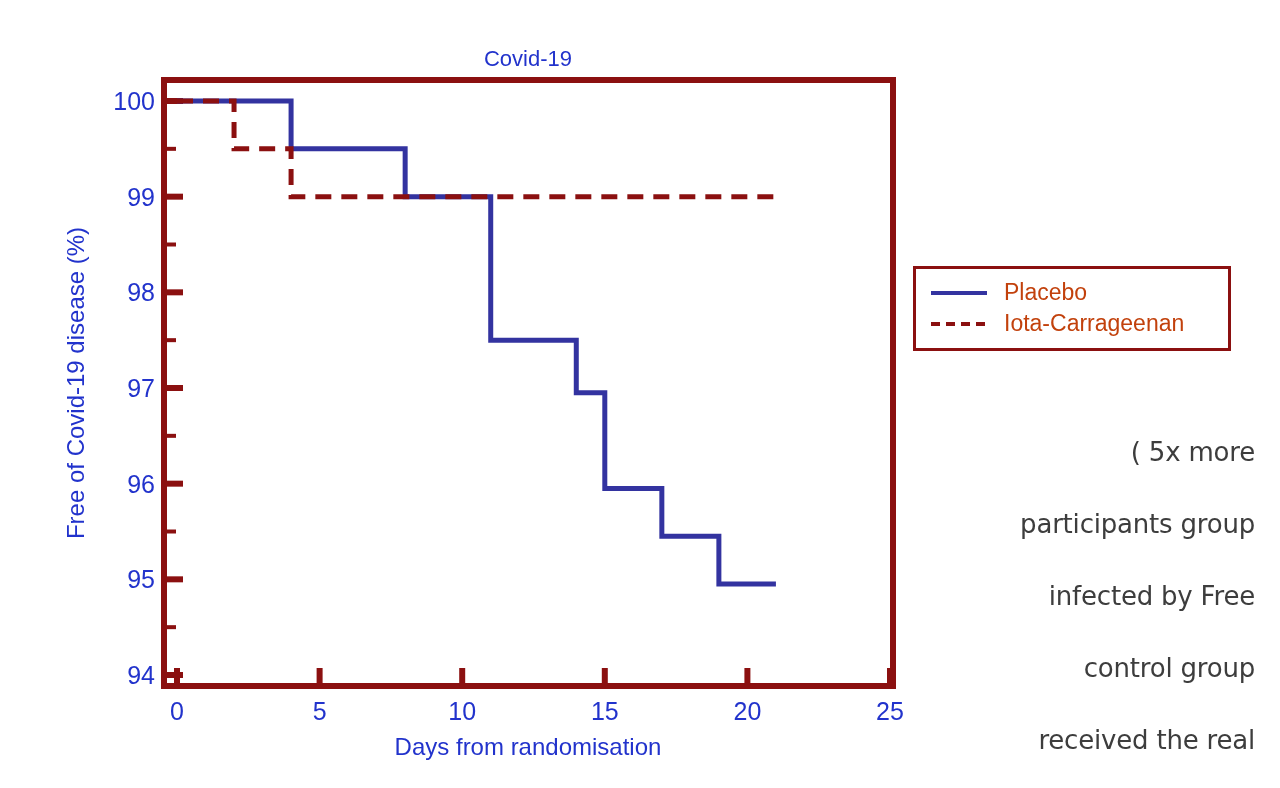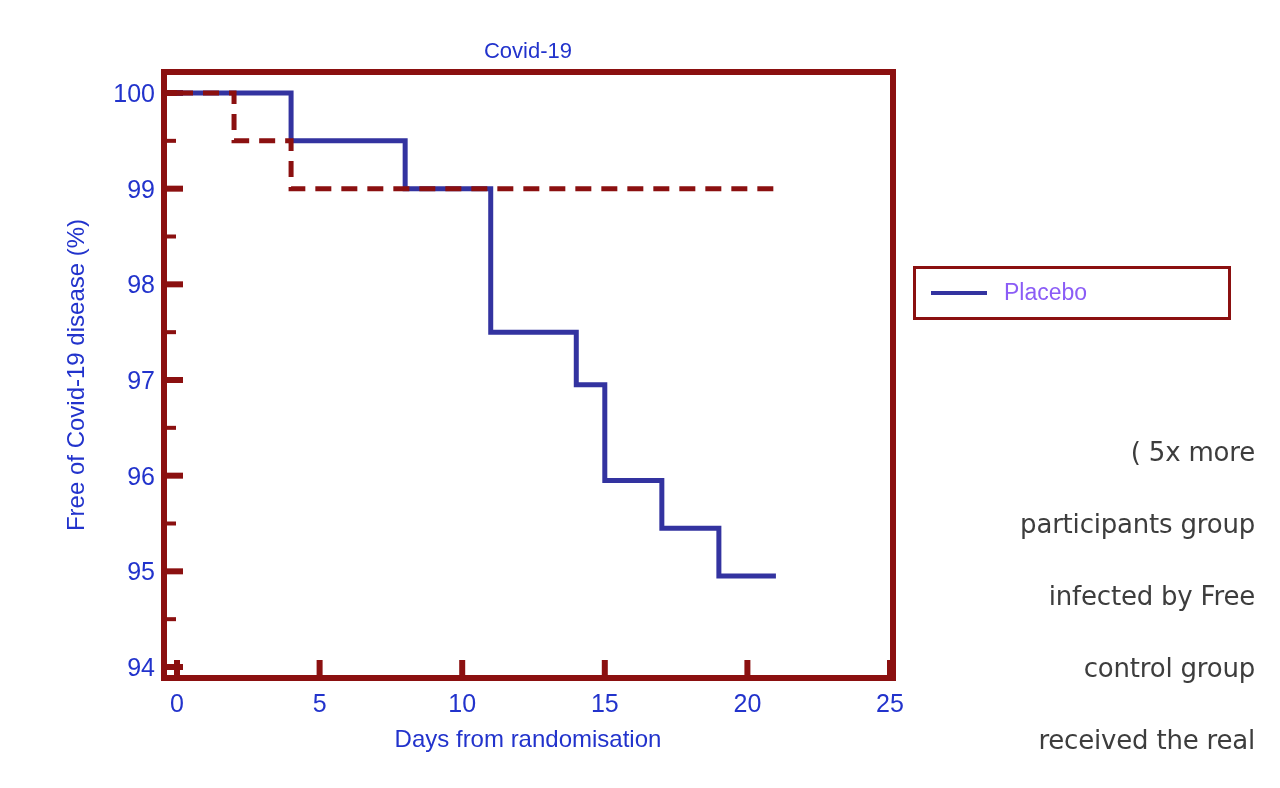--- a/index.html
+++ b/index.html
@@ -12,21 +12,21 @@
     height: 788px;
     position: relative;
     overflow: hidden;
     font-family: "Liberation Sans", sans-serif;
   }
 
   
   #figure {
     position: absolute;
     left: 0;
-    top: 0;
+    top: 8px;
     width: 910px;
     height: 768px;
   }
   #chart-svg {
     position: absolute;
     left: 0;
     top: 0;
   }
 
   .axis-text {
@@ -63,21 +63,21 @@
     width: 58px;
     height: 14px;
     margin-right: 16px;
     flex: 0 0 auto;
     position: relative;
   }
   .legend-swatch svg { display: block; }
   .legend-label {
     font-family: "Liberation Sans", sans-serif;
     font-size: 23px;
-    color: #8b5cf6;
+    color: #c2410c;
     white-space: nowrap;
     line-height: 1;
     text-align: center;
   }
 
   
   #annotation {
     position: absolute;
     left: 905px;
     top: 398px;
@@ -164,20 +164,28 @@
 
 <div id="legend">
   <div class="legend-row">
     <span class="legend-swatch">
       <svg width="58" height="14" viewBox="0 0 58 14">
         <line x1="1" y1="7" x2="57" y2="7" stroke="#3333a0" stroke-width="4"></line>
       </svg>
     </span>
     <span class="legend-label">Placebo</span>
   </div>
+  <div class="legend-row">
+    <span class="legend-swatch">
+      <svg width="58" height="14" viewBox="0 0 58 14">
+        <line x1="1" y1="7" x2="57" y2="7" stroke="#8b1010" stroke-width="4" stroke-dasharray="9 6"></line>
+      </svg>
+    </span>
+    <span class="legend-label">Iota-Carrageenan</span>
+  </div>
 </div>
 
 <div id="annotation">
   <span class="ann-line">( 5x more</span>
   <span class="ann-line">participants group</span>
   <span class="ann-line">infected by Free</span>
   <span class="ann-line">control group</span>
   <span class="ann-line">received the real</span>
 </div>
 

